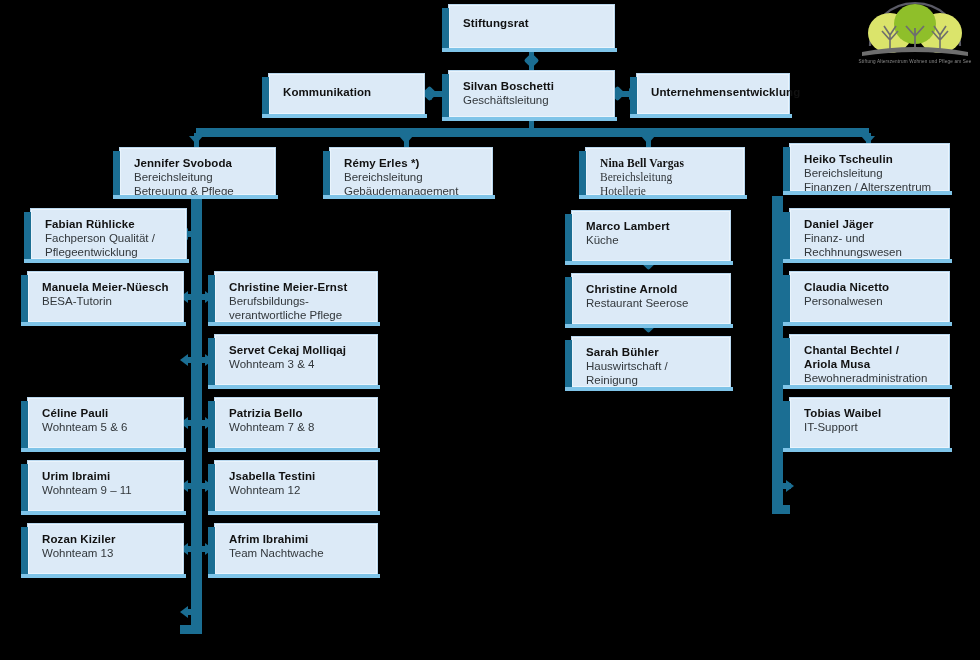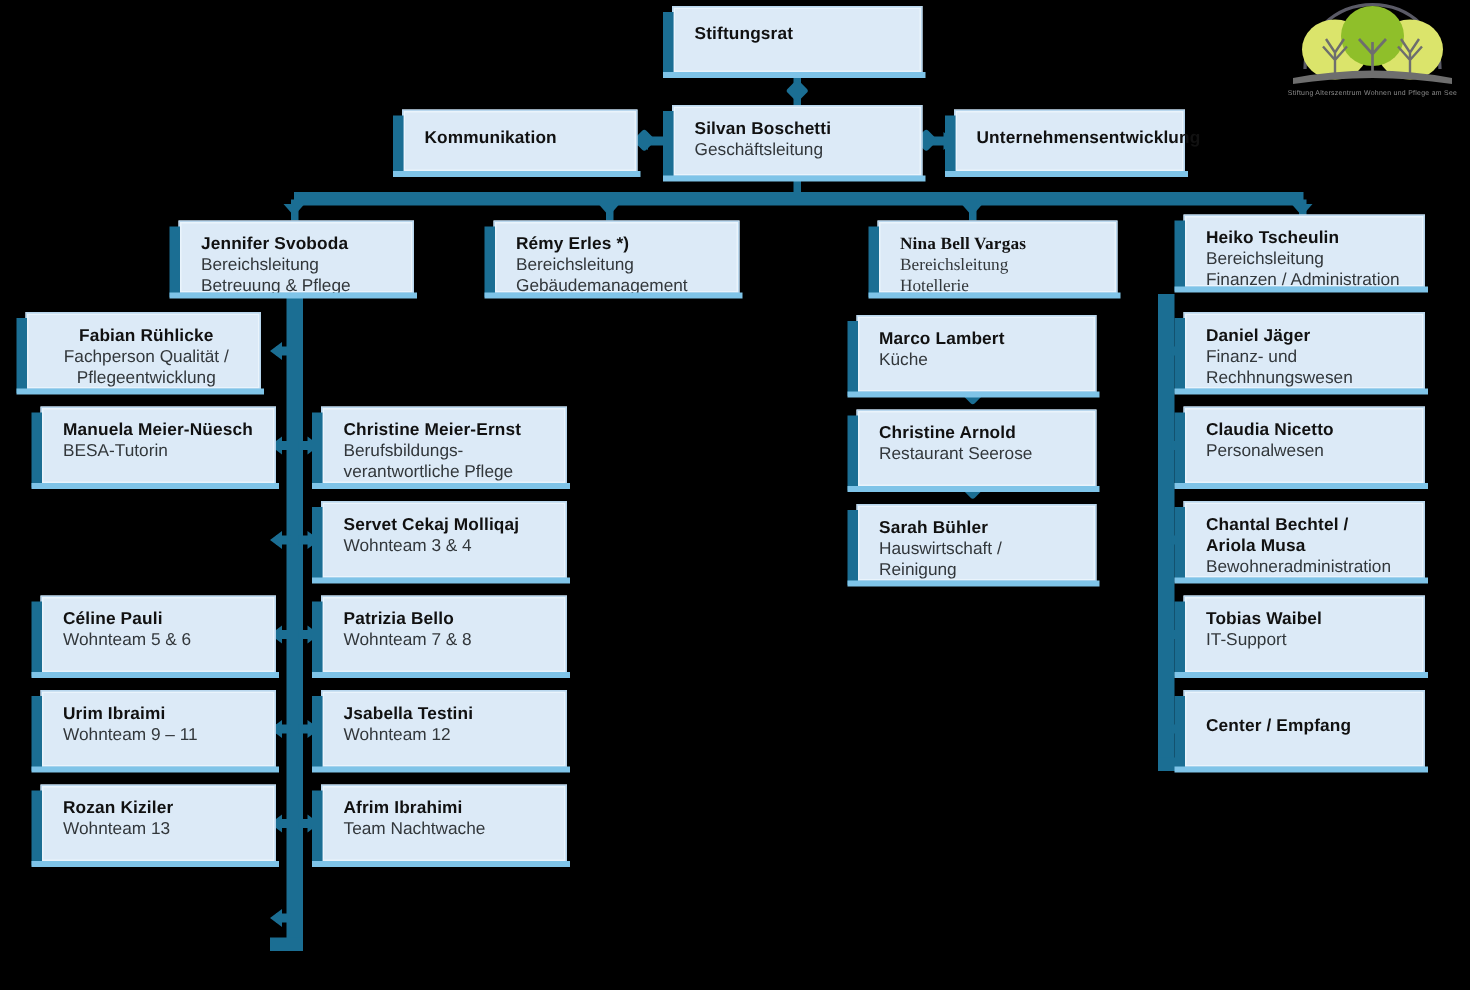--- a/index.html
+++ b/index.html
@@ -180,24 +180,24 @@
 
   <div class="box" style="left:585px;top:147px;width:160px;height:49px;font-family:Liberation Serif, serif;">
     <div class="ttl">Nina Bell Vargas</div>
     <div class="sub">Bereichsleitung</div>
     <div class="sub">Hotellerie</div>
   </div>
 
   <div class="box" style="left:789px;top:143px;width:161px;height:49px;">
     <div class="ttl">Heiko Tscheulin</div>
     <div class="sub">Bereichsleitung</div>
-    <div class="sub">Finanzen / Administration</div>
-  </div>
-
-  <div class="box" style="left:17px;top:208px;width:157px;height:52px;text-align:center;">
+    <div class="sub">Finanzen / Alterszentrum</div>
+  </div>
+
+  <div class="box" style="left:30px;top:208px;width:157px;height:52px;">
     <div class="ttl">Fabian Rühlicke</div>
     <div class="sub">Fachperson Qualität /</div>
     <div class="sub">Pflegeentwicklung</div>
   </div>
   <div class="box" style="left:27px;top:271px;width:157px;height:52px;">
     <div class="ttl">Manuela Meier-Nüesch</div>
     <div class="sub">BESA-Tutorin</div>
   </div>
   <div class="box" style="left:27px;top:397px;width:157px;height:52px;">
     <div class="ttl">Céline Pauli</div>
@@ -257,23 +257,20 @@
     <div class="sub">Rechhnungswesen</div>
   </div>
   <div class="box" style="left:789px;top:334px;width:161px;height:52px;">
     <div class="ttl">Chantal Bechtel /</div>
     <div class="ttl">Ariola Musa</div>
     <div class="sub">Bewohneradministration</div>
   </div>
   <div class="box" style="left:789px;top:397px;width:161px;height:52px;">
     <div class="ttl">Tobias Waibel</div>
     <div class="sub">IT-Support</div>
-  </div>
-  <div class="box center" style="left:789px;top:460px;width:161px;height:52px;">
-    <div class="ttl" style="margin-top:8px;">Center / Empfang</div>
   </div>
 
   <div id="logo">
     <svg width="118" height="58" viewBox="0 0 118 58">
 
       <path d="M14 44 A42 40 0 0 1 104 44" fill="none" stroke="#5a5a66" stroke-width="2.2"></path>
 
       <ellipse cx="34" cy="31" rx="22" ry="20" fill="#dbe46b"></ellipse>
 
       <ellipse cx="84" cy="31" rx="22" ry="20" fill="#dbe46b"></ellipse>

